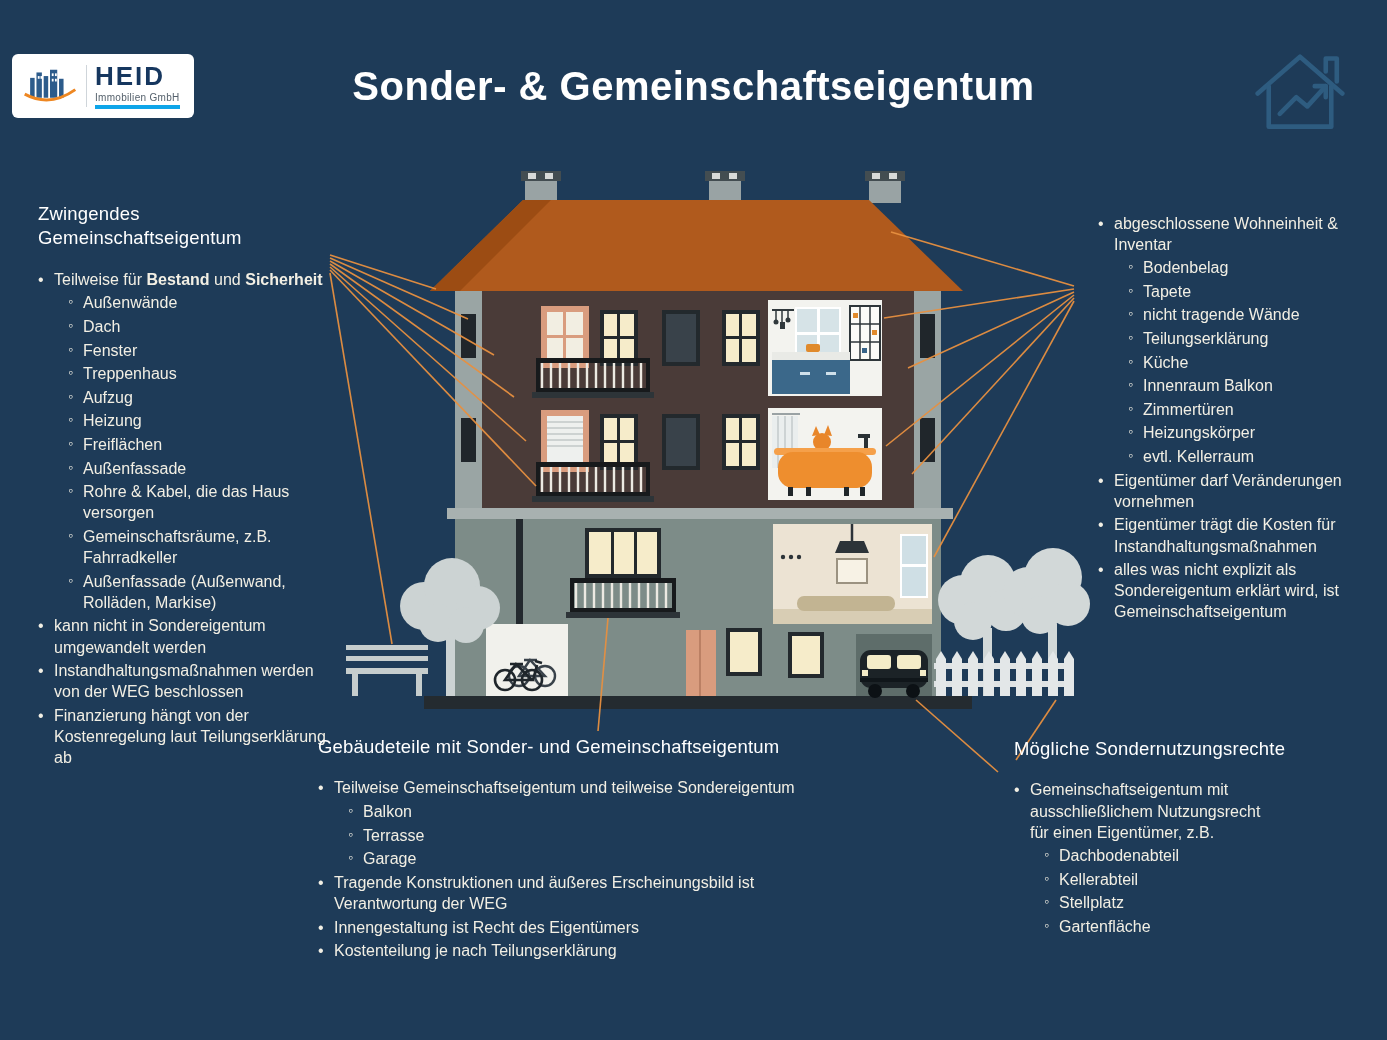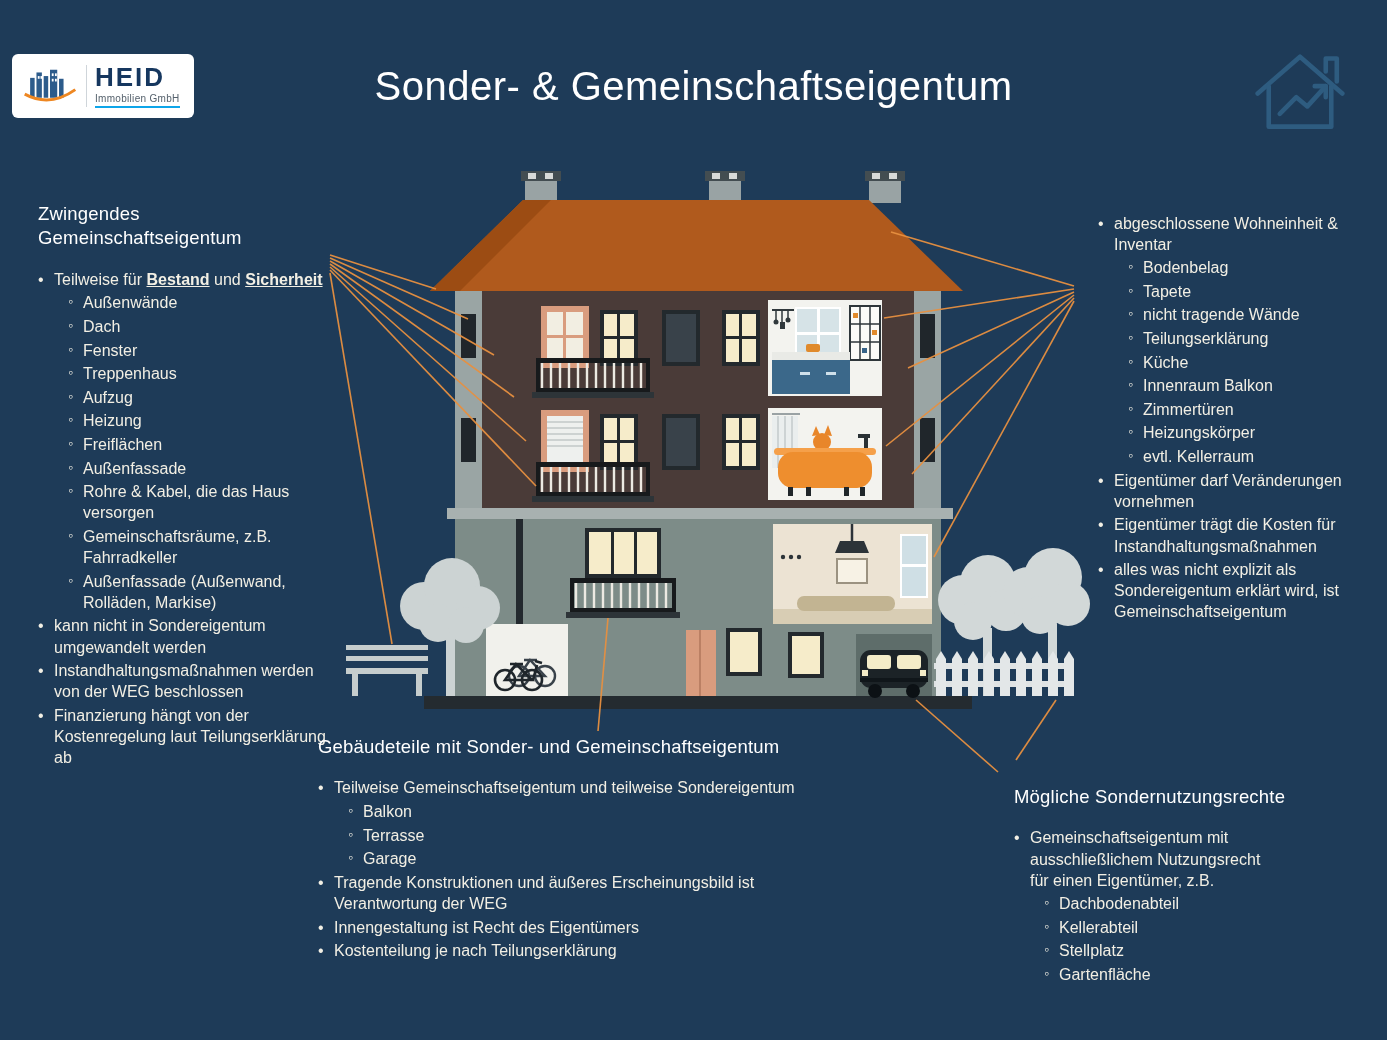--- a/index.html
+++ b/index.html
@@ -6,50 +6,50 @@
   html,body { background:#0e2336; }
   .canvas {
     position:relative; width:1387px; height:1040px; overflow:hidden;
     background:#1e3b58; color:#f2efe4;
     font-family:"Liberation Sans", sans-serif;
   }
   .art { position:absolute; left:0; top:0; width:1387px; height:1040px; }
 
   .title {
     position:absolute; top:64px; left:0; width:100%; text-align:center;
-    font-size:40px; font-weight:400; color:#ffffff; letter-spacing:.5px;
+    font-size:40px; font-weight:700; color:#ffffff; letter-spacing:.5px;
   }
 
   .logo {
     position:absolute; left:12px; top:54px; width:182px; height:64px;
     background:#ffffff; border-radius:6px;
     display:flex; align-items:center; gap:8px; padding:6px 10px;
   }
   .logo svg { width:56px; height:46px; flex:none; }
   .logo .sep { width:1px; height:42px; background:#cfd5da; flex:none; }
   .logo .words { display:flex; flex-direction:column; }
   .logo .name { font-size:26px; font-weight:800; color:#16375f; letter-spacing:2px; line-height:1.05; }
-  .logo .sub { font-size:10px; color:#55616c; letter-spacing:.3px; border-bottom:2px solid #0ea5e9; padding-bottom:2px; margin-top:1px; }
+  .logo .sub { font-size:10px; color:#55616c; letter-spacing:.3px; border-bottom:4px solid #0ea5e9; padding-bottom:2px; margin-top:1px; }
 
   .house-chart { position:absolute; left:1246px; top:42px; width:108px; height:92px; }
   .house-chart svg { width:100%; height:100%; }
 
   .block { position:absolute; font-size:16px; line-height:1.32; color:#f2efe4; }
   .block h2 { font-size:18.5px; font-weight:400; color:#ffffff; margin-bottom:18px; letter-spacing:.2px; }
   .block-left  { left:38px;   top:202px; width:300px; }
   .block-right { left:1098px; top:210px; width:272px; }
   .block-bc    { left:318px;  top:735px; width:540px; }
-  .block-br    { left:1014px; top:737px; width:320px;margin-top:48px; }
+  .block-br    { left:1014px; top:737px; width:320px; }
   .block-br .list { width:255px; }
 
   .li { display:flex; margin:2.5px 0; }
   .li .bullet { flex:none; width:16px; }
   .li.lvl2 { padding-left:30px; }
   .li.lvl2 .bullet { width:15px; font-size:14px; }
-  .b { font-weight:700;text-decoration:underline; }
+  .b { font-weight:700; }
 </style>
 </head>
 <body>
 
 <div class="canvas">
 
   <svg class="art" viewBox="0 0 1387 1040" aria-hidden="true">
 
     <g>
       <rect x="424" y="696" width="548" height="13" fill="#242b30"></rect>

